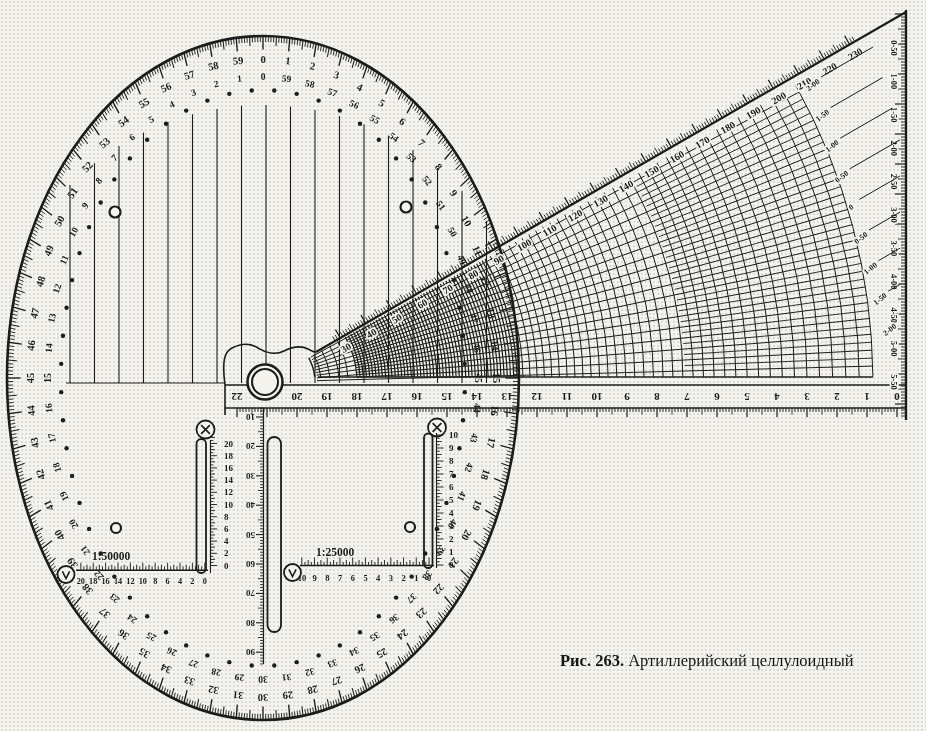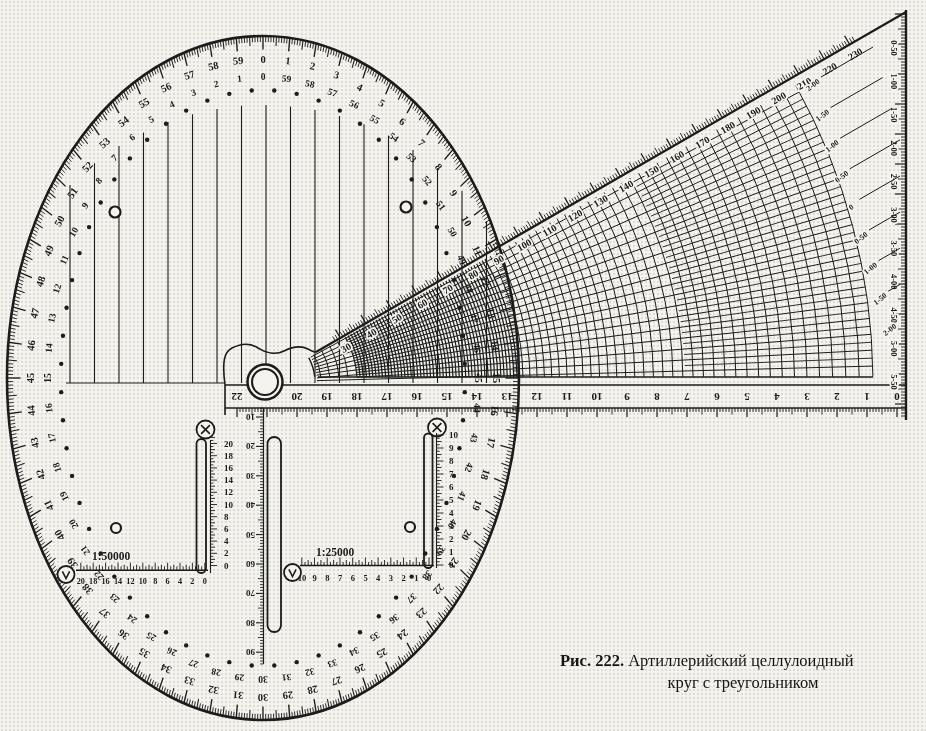--- a/index.html
+++ b/index.html
@@ -1919,18 +1919,17 @@
       <text x="870.6" y="268.6" fill="#1c1c1c" font-size="8" text-anchor="middle" dominant-baseline="central" font-family="&quot;Liberation Serif&quot;,serif" font-weight="bold" transform="rotate(-38 870.6 268.6)" paint-order="stroke" stroke="#f4f3ee" stroke-width="3.5">1-00</text>
       <line x1="888.2" y1="291.20000000000005" x2="900" y2="284.3917839833834" stroke="#1c1c1c" stroke-width="1"></line>
       <text x="880.2" y="299.20000000000005" fill="#1c1c1c" font-size="8" text-anchor="middle" dominant-baseline="central" font-family="&quot;Liberation Serif&quot;,serif" font-weight="bold" transform="rotate(-38 880.2 299.20000000000005)" paint-order="stroke" stroke="#f4f3ee" stroke-width="3.5">1-50</text>
       <text x="889.8" y="329.8" fill="#1c1c1c" font-size="8" text-anchor="middle" dominant-baseline="central" font-family="&quot;Liberation Serif&quot;,serif" font-weight="bold" transform="rotate(-38 889.8 329.8)" paint-order="stroke" stroke="#f4f3ee" stroke-width="3.5">2-00</text>
       <path d="M 225 385 C 222 362 224 352 232 348 C 244 342 252 344 258 348 C 266 353 276 355 284 351 C 292 347 300 345 308 349 C 313 352 315 352 316 352" fill="none" stroke="#1c1c1c" stroke-width="1.6"></path>
       <circle cx="265" cy="382" r="17.5" fill="#f4f3ee" stroke="#1c1c1c" stroke-width="2.5"></circle>
       <circle cx="265" cy="382" r="13" fill="none" stroke="#1c1c1c" stroke-width="2"></circle>
     </svg>
 
 <div class="caption">
-  <span style="font-weight:bold">Рис. 222.</span>
+  <span style="font-weight:bold">Рис. 263.</span>
   <span>Артиллерийский целлулоидный</span>
-  <span class="cap2">круг с треугольником</span>
 </div>
 
 </div>
 
 </body></html>

